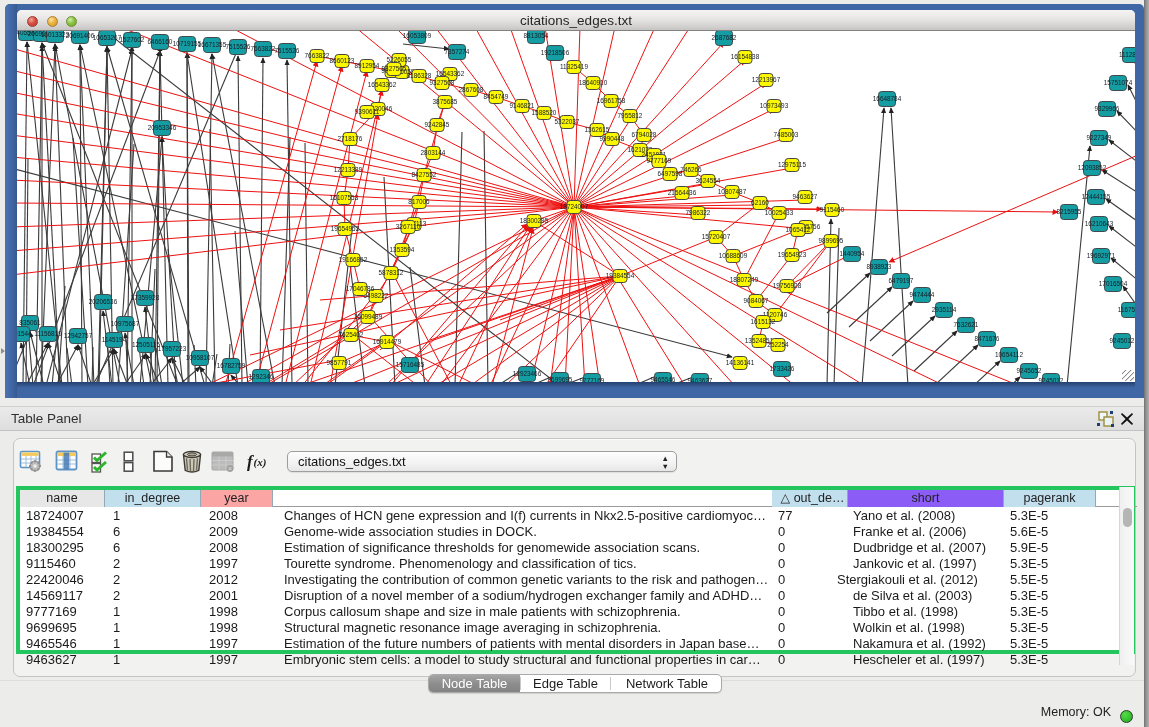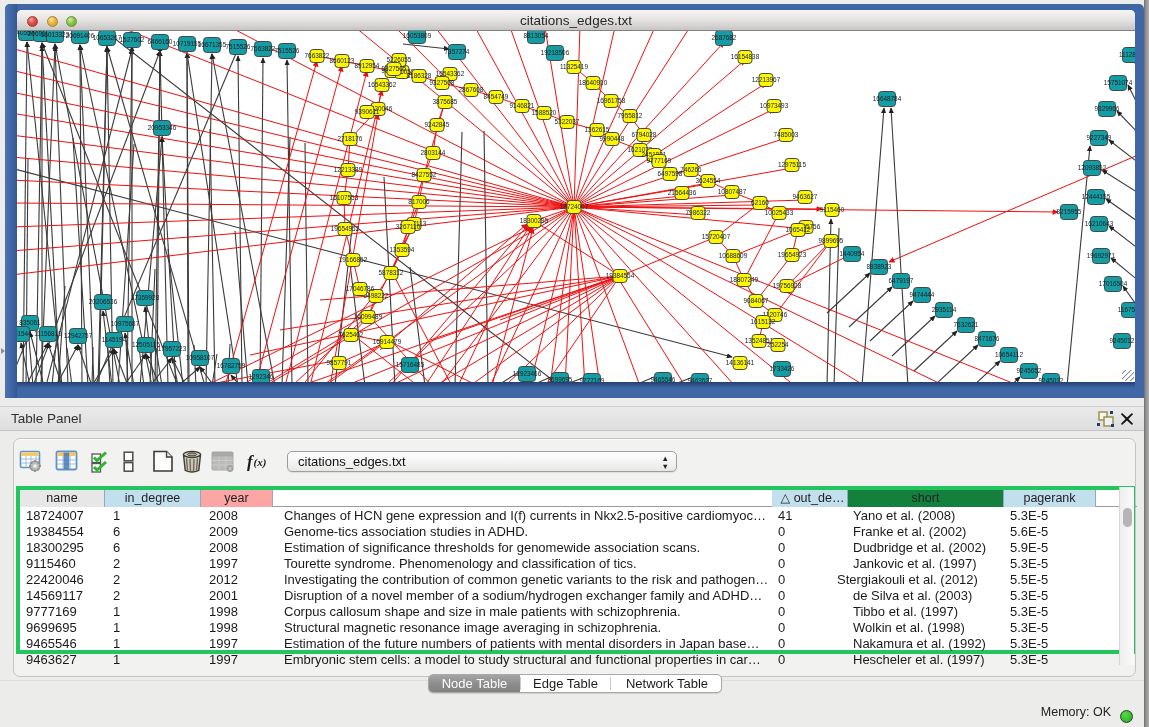--- a/index.html
+++ b/index.html
@@ -709,44 +709,44 @@
  <text x="6.5" y="15" font-family="Liberation Serif,serif" font-style="italic" font-weight="bold" font-size="11">(x)</text>
 </g>
 </svg>
 <div class="abs" id="dd">citations_edges.txt<div class="arr">▲<br>▼</div></div>
 <div class="abs" id="tbl">
   <div class="hrow">
   <div class="hc" style="left:0px;width:85px;background:#e7e7e7;">name</div>
 <div class="hc" style="left:85px;width:96px;background:#c2dfee;">in_degree</div>
 <div class="hc" style="left:181px;width:72px;background:#fca5a5;">year</div>
 <div class="hc" style="left:752px;width:76px;background:#c2dfee;text-align:center;padding-left:6px;">△ out_de…</div>
-<div class="hc" style="left:828px;width:156px;background:#15803d;">short</div>
+<div class="hc" style="left:828px;width:156px;background:#8b5cf6;">short</div>
 <div class="hc" style="left:984px;width:92px;background:#c2dfee;">pagerank</div>
   </div>
   <div class="rows">
   <div class="cell" style="left:6px;top:0px;width:78px">18724007</div>
 <div class="cell" style="left:93px;top:0px;width:90px">1</div>
 <div class="cell" style="left:189px;top:0px;width:66px">2008</div>
 <div class="cell" style="left:264px;top:0px;width:492px">Changes of HCN gene expression and I(f) currents in Nkx2.5‑positive cardiomyoc…</div>
-<div class="cell" style="left:758px;top:0px;width:68px">41</div>
+<div class="cell" style="left:758px;top:0px;width:68px">77</div>
 <div class="cell" style="left:833px;top:0px;width:150px">Yano et al. (2008)</div>
 <div class="cell" style="left:990px;top:0px;width:100px">5.3E‑5</div>
 <div class="cell" style="left:6px;top:16px;width:78px">19384554</div>
 <div class="cell" style="left:93px;top:16px;width:90px">6</div>
 <div class="cell" style="left:189px;top:16px;width:66px">2009</div>
-<div class="cell" style="left:264px;top:16px;width:492px">Genome‑tics association studies in ADHD.</div>
+<div class="cell" style="left:264px;top:16px;width:492px">Genome‑wide association studies in DOCK.</div>
 <div class="cell" style="left:758px;top:16px;width:68px">0</div>
-<div class="cell" style="left:833px;top:16px;width:150px">Franke et al. (2002)</div>
+<div class="cell" style="left:833px;top:16px;width:150px">Franke et al. (2006)</div>
 <div class="cell" style="left:990px;top:16px;width:100px">5.6E‑5</div>
 <div class="cell" style="left:6px;top:32px;width:78px">18300295</div>
 <div class="cell" style="left:93px;top:32px;width:90px">6</div>
 <div class="cell" style="left:189px;top:32px;width:66px">2008</div>
 <div class="cell" style="left:264px;top:32px;width:492px">Estimation of significance thresholds for genomewide association scans.</div>
 <div class="cell" style="left:758px;top:32px;width:68px">0</div>
-<div class="cell" style="left:833px;top:32px;width:150px">Dudbridge et al. (2002)</div>
+<div class="cell" style="left:833px;top:32px;width:150px">Dudbridge et al. (2007)</div>
 <div class="cell" style="left:990px;top:32px;width:100px">5.9E‑5</div>
 <div class="cell" style="left:6px;top:48px;width:78px">9115460</div>
 <div class="cell" style="left:93px;top:48px;width:90px">2</div>
 <div class="cell" style="left:189px;top:48px;width:66px">1997</div>
 <div class="cell" style="left:264px;top:48px;width:492px">Tourette syndrome. Phenomenology and classification of tics.</div>
 <div class="cell" style="left:758px;top:48px;width:68px">0</div>
 <div class="cell" style="left:833px;top:48px;width:150px">Jankovic et al. (1997)</div>
 <div class="cell" style="left:990px;top:48px;width:100px">5.3E‑5</div>
 <div class="cell" style="left:6px;top:64px;width:78px">22420046</div>
 <div class="cell" style="left:93px;top:64px;width:90px">2</div>
@@ -760,21 +760,21 @@
 <div class="cell" style="left:189px;top:80px;width:66px">2001</div>
 <div class="cell" style="left:264px;top:80px;width:492px">Disruption of a novel member of a sodium/hydrogen exchanger family and ADHD…</div>
 <div class="cell" style="left:758px;top:80px;width:68px">0</div>
 <div class="cell" style="left:833px;top:80px;width:150px">de Silva et al. (2003)</div>
 <div class="cell" style="left:990px;top:80px;width:100px">5.3E‑5</div>
 <div class="cell" style="left:6px;top:96px;width:78px">9777169</div>
 <div class="cell" style="left:93px;top:96px;width:90px">1</div>
 <div class="cell" style="left:189px;top:96px;width:66px">1998</div>
 <div class="cell" style="left:264px;top:96px;width:492px">Corpus callosum shape and size in male patients with schizophrenia.</div>
 <div class="cell" style="left:758px;top:96px;width:68px">0</div>
-<div class="cell" style="left:833px;top:96px;width:150px">Tibbo et al. (1997)</div>
+<div class="cell" style="left:833px;top:96px;width:150px">Tibbo et al. (1998)</div>
 <div class="cell" style="left:990px;top:96px;width:100px">5.3E‑5</div>
 <div class="cell" style="left:6px;top:112px;width:78px">9699695</div>
 <div class="cell" style="left:93px;top:112px;width:90px">1</div>
 <div class="cell" style="left:189px;top:112px;width:66px">1998</div>
 <div class="cell" style="left:264px;top:112px;width:492px">Structural magnetic resonance image averaging in schizophrenia.</div>
 <div class="cell" style="left:758px;top:112px;width:68px">0</div>
 <div class="cell" style="left:833px;top:112px;width:150px">Wolkin et al. (1998)</div>
 <div class="cell" style="left:990px;top:112px;width:100px">5.3E‑5</div>
 <div class="cell" style="left:6px;top:128px;width:78px">9465546</div>
 <div class="cell" style="left:93px;top:128px;width:90px">1</div>

